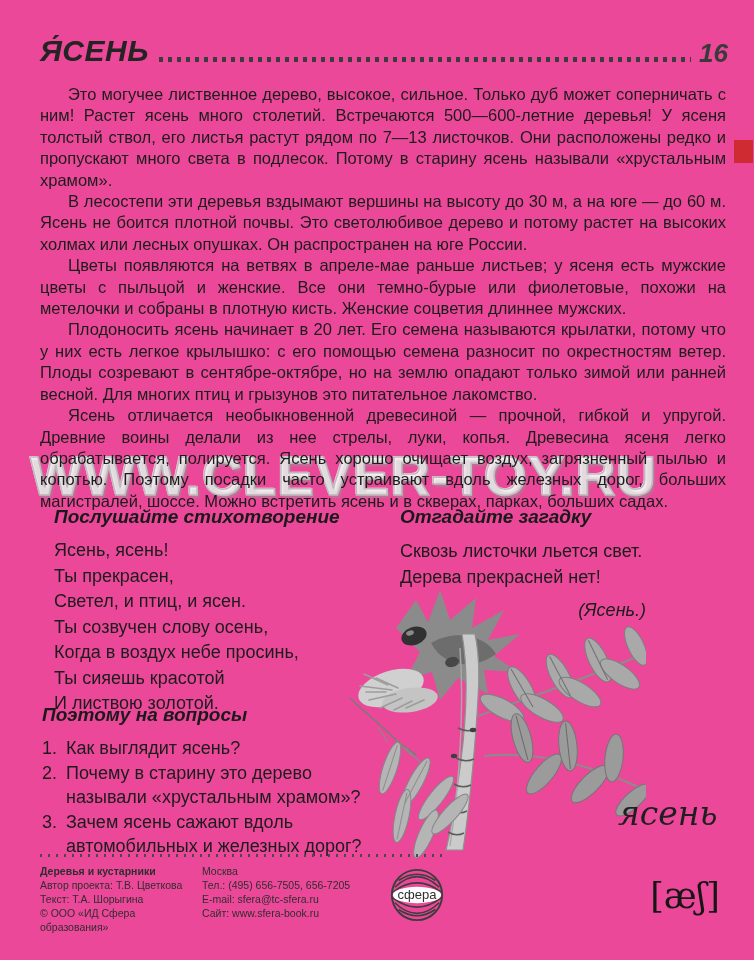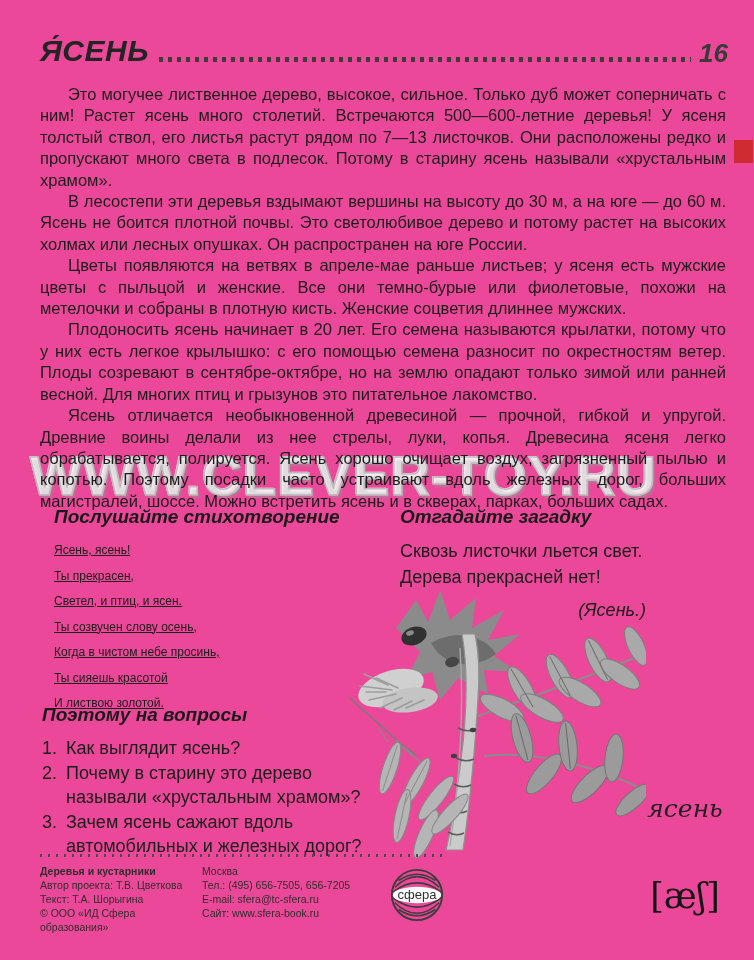--- a/index.html
+++ b/index.html
@@ -42,36 +42,36 @@
     color:rgba(250,250,250,0.55);
     -webkit-text-stroke:1.5px #bcbcbc;
     text-shadow:2px 3px 2px rgba(150,150,150,0.55), -1px -1px 0 rgba(255,255,255,0.8);
   }
   
   .section-heading{
     font-weight:700;font-style:italic;font-size:19px;color:#1a1a1a;
     margin:0 0 10px 0;
   }
   .poem{position:absolute;left:54px;top:506px;width:330px;z-index:3;}
-  .poem .line{font-size:12px;line-height:25.5px;text-decoration:underline;}
+  .poem .line{font-size:18px;line-height:25.5px;}
   .riddle{position:absolute;left:400px;top:506px;width:320px;z-index:3;}
   .riddle .line{font-size:18px;line-height:26px;}
   .riddle .answer{
     font-size:18px;font-style:italic;text-align:right;padding-right:74px;margin-top:10px;
   }
   .questions{position:absolute;left:42px;top:704px;width:326px;z-index:3;}
   .questions .q{display:flex;font-size:18px;line-height:24.5px;}
   .questions .q .num{width:24px;flex:none;}
   .questions .q .qtext{flex:1;}
   
   .illustration{position:absolute;left:336px;top:588px;z-index:2;}
   
   .label-ru{
-    position:absolute;left:618px;top:794px;width:134px;text-align:center;
-    font-family:"DejaVu Serif", serif;font-style:italic;font-size:25px;color:#1f1f1f;z-index:3;
+    position:absolute;left:618px;top:794px;width:134px;text-align:left;
+    font-family:"DejaVu Serif", serif;font-style:italic;font-size:33px;color:#1f1f1f;z-index:3;
   }
   .label-en{
     position:absolute;left:618px;top:840px;width:134px;text-align:center;
     font-weight:700;font-size:30px;color:#111;z-index:3;
   }
   .label-tr{
     position:absolute;left:618px;top:876px;width:134px;text-align:center;
     font-family:"DejaVu Serif", serif;font-size:35px;color:#161616;z-index:3;
   }
   
@@ -114,21 +114,21 @@
     <p>Плодоносить ясень начинает в 20 лет. Его семена называются крылатки, потому что у них есть легкое крылышко: с его помощью семена разносит по окрестностям ветер. Плоды созревают в сентябре-октябре, но на землю опадают только зимой или ранней весной. Для многих птиц и грызунов это питательное лакомство.</p>
     <p>Ясень отличается необыкновенной древесиной — прочной, гибкой и упругой. Древние воины делали из нее стрелы, луки, копья. Древесина ясеня легко обрабатывается, полируется. Ясень хорошо очищает воздух, загрязненный пылью и копотью. Поэтому посадки часто устраивают вдоль железных дорог, больших магистралей, шоссе. Можно встретить ясень и в скверах, парках, больших садах.</p>
   </div>
 
   <div class="poem">
     <div class="section-heading">Послушайте стихотворение</div>
     <div class="line">Ясень, ясень!</div>
     <div class="line">Ты прекрасен,</div>
     <div class="line">Светел, и птиц, и ясен.</div>
     <div class="line">Ты созвучен слову осень,</div>
-    <div class="line">Когда в чистом небе просинь,</div>
+    <div class="line">Когда в воздух небе просинь,</div>
     <div class="line">Ты сияешь красотой</div>
     <div class="line">И листвою золотой.</div>
   </div>
 
   <div class="riddle">
     <div class="section-heading">Отгадайте загадку</div>
     <div class="line">Сквозь листочки льется свет.</div>
     <div class="line">Дерева прекрасней нет!</div>
     <div class="answer">(Ясень.)</div>
   </div>

